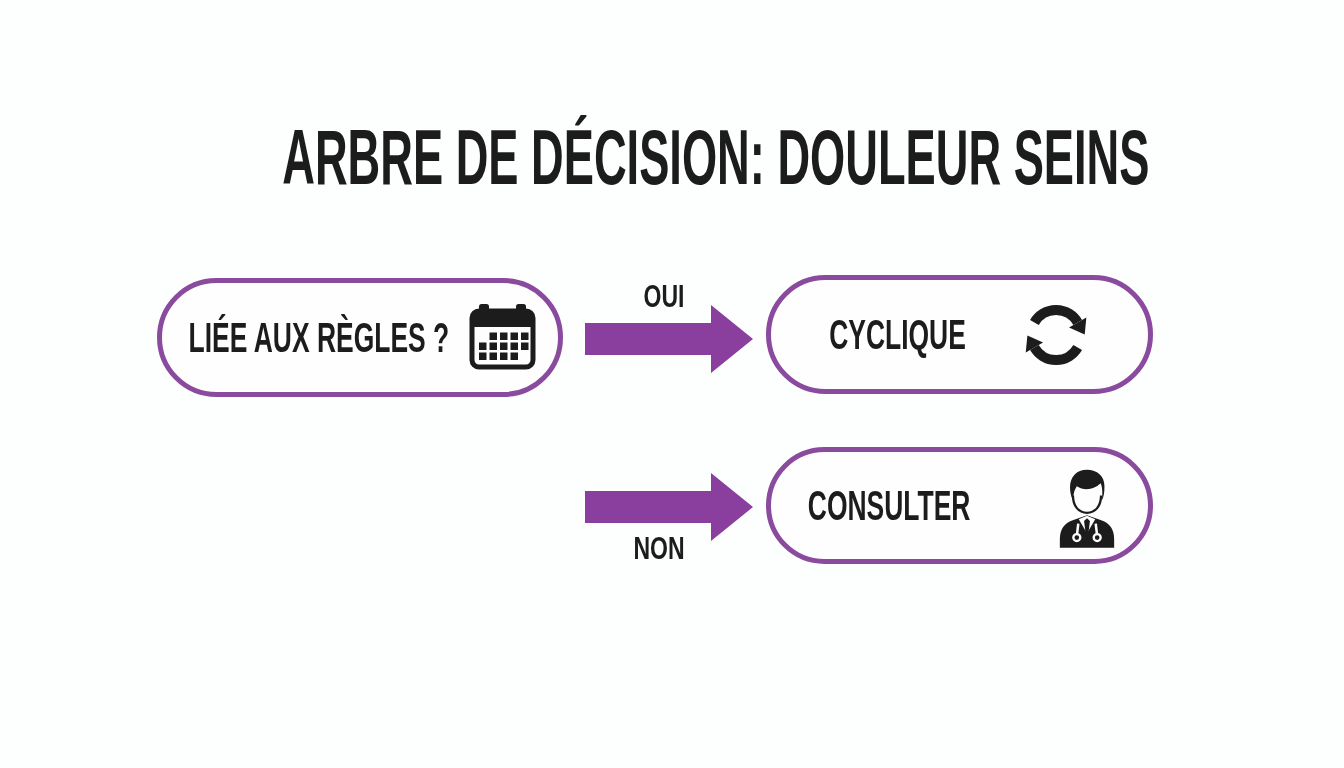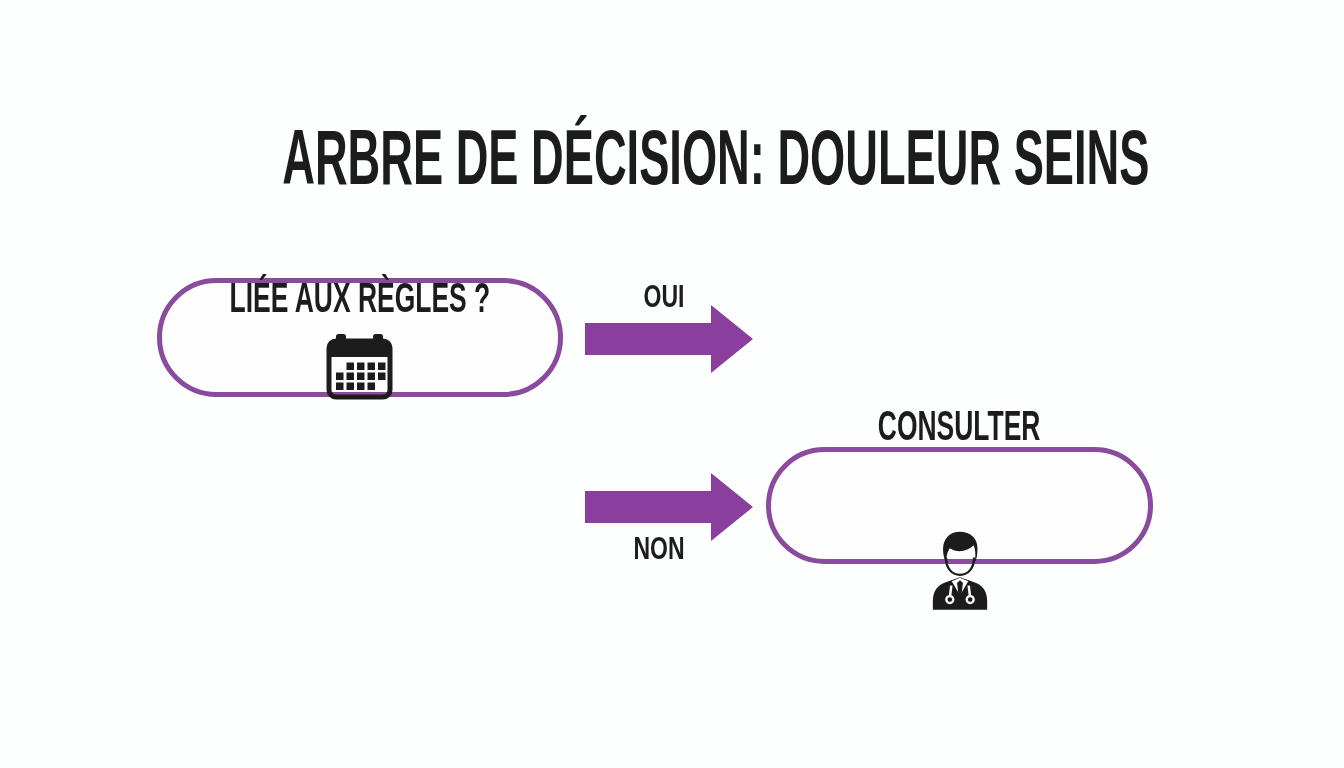--- a/index.html
+++ b/index.html
@@ -36,21 +36,20 @@
     color: var(--color-text);
   }
   .node {
     position: absolute;
     background: var(--color-node-fill);
     border: 5px solid var(--color-node-border);
     border-radius: 62px;
     display: flex;
     align-items: center;
     justify-content: center;
-    flex-direction: column;
   }
   .node-root      { left: 157px; top: 278px; width: 406px; height: 119px; gap: 12px; }
   .node-cyclique  { left: 766px; top: 275px; width: 387px; height: 119px; gap: 48px; }
   .node-consulter { left: 766px; top: 447px; width: 387px; height: 117px; gap: 76px; }
   .node-label {
     font-size: 42px;
     font-weight: 800;
     white-space: nowrap;
     transform: scaleX(0.63);
     transform-origin: center;
@@ -114,20 +113,29 @@
         <rect x="42.5" y="48.5" width="7.5" height="7.5"></rect>
       </g>
     </svg>
   </div>
 
   <div class="branch-label branch-label-oui">OUI</div>
   <svg class="arrow arrow-oui" viewBox="0 0 170 72" aria-hidden="true">
     <polygon points="0,20 126,20 126,2 168,36 126,70 126,52 0,52"></polygon>
   </svg>
 
+  <div class="node node-cyclique">
+    <span class="node-label">CYCLIQUE</span>
+    <svg class="icon" width="76" height="74" viewBox="0 0 76 74" aria-hidden="true">
+      <path class="ink-stroke" d="M16.4,24.5 A25,25 0 0 1 59.7,24.5" stroke-width="10"></path>
+      <polygon class="ink" points="0,-10 14,0 0,10" transform="translate(59.7,24.5) rotate(60)"></polygon>
+      <path class="ink-stroke" d="M59.7,49.5 A25,25 0 0 1 16.4,49.5" stroke-width="10"></path>
+      <polygon class="ink" points="0,-10 14,0 0,10" transform="translate(16.4,49.5) rotate(240)"></polygon>
+    </svg>
+  </div>
 
   <div class="branch-label branch-label-non">NON</div>
   <svg class="arrow arrow-non" viewBox="0 0 170 72" aria-hidden="true">
     <polygon points="0,20 126,20 126,2 168,36 126,70 126,52 0,52"></polygon>
   </svg>
 
   <div class="node node-consulter">
     <span class="node-label">CONSULTER</span>
     <svg class="icon" width="64" height="80" viewBox="0 0 66 82" aria-hidden="true">
 

